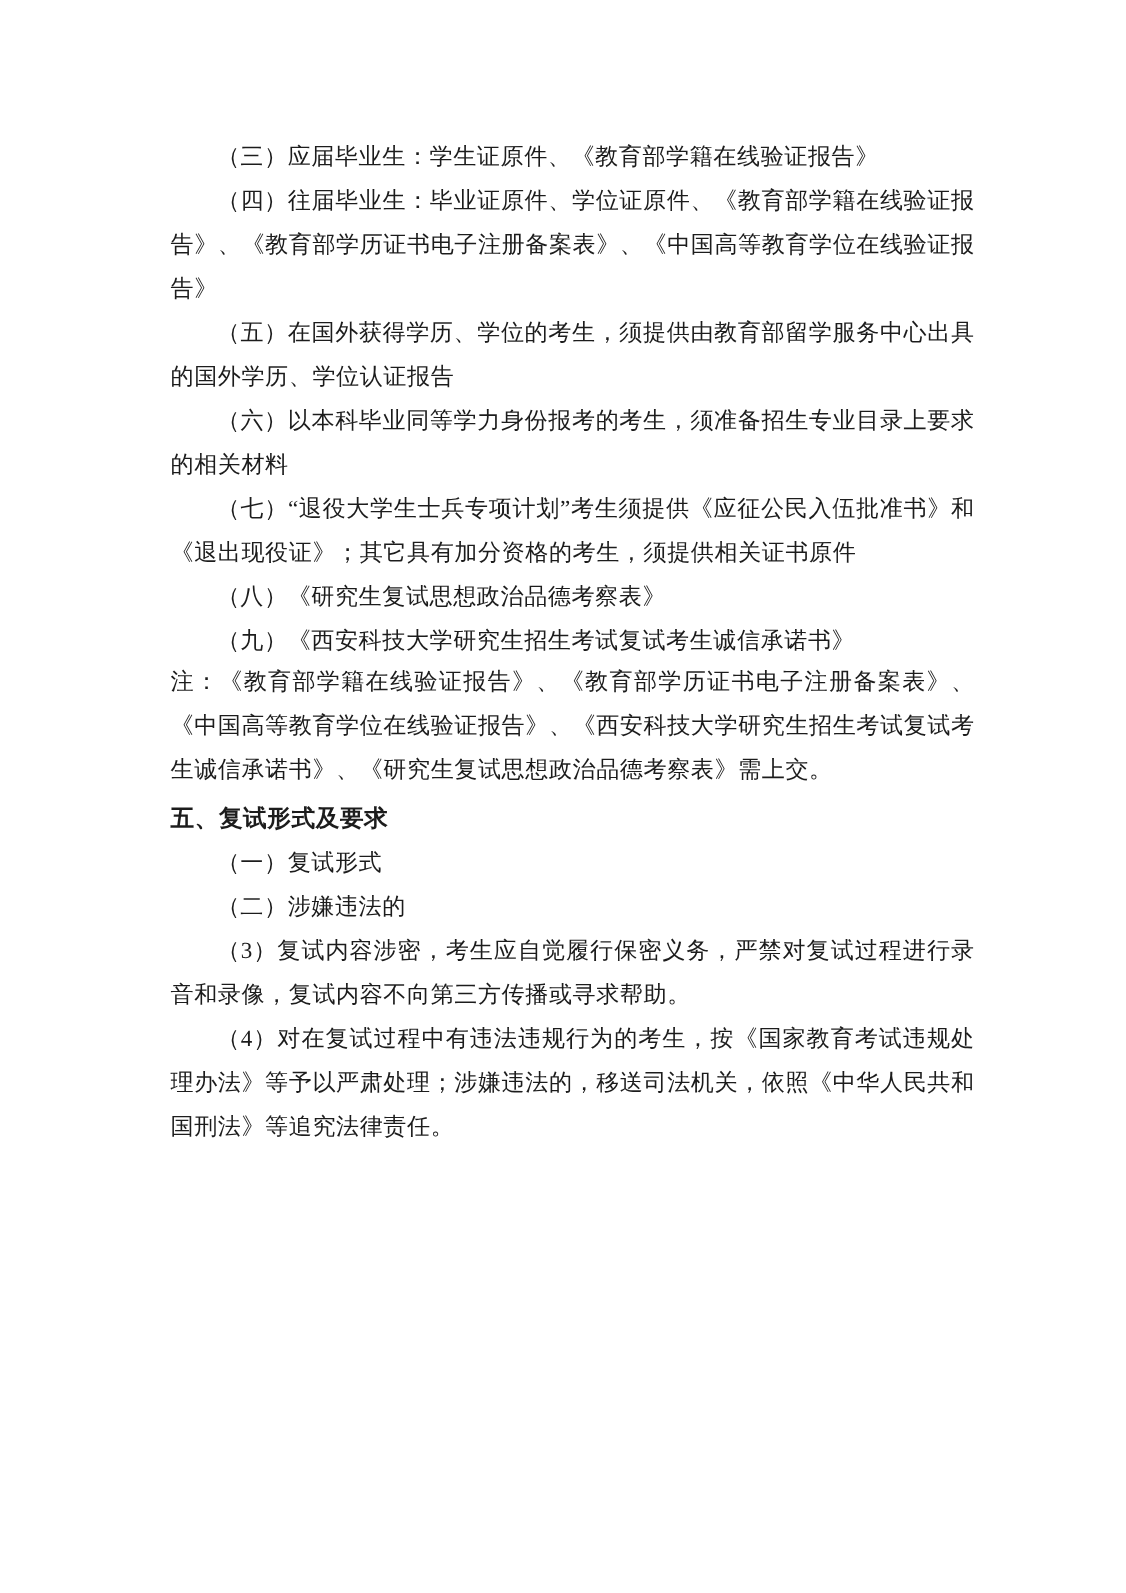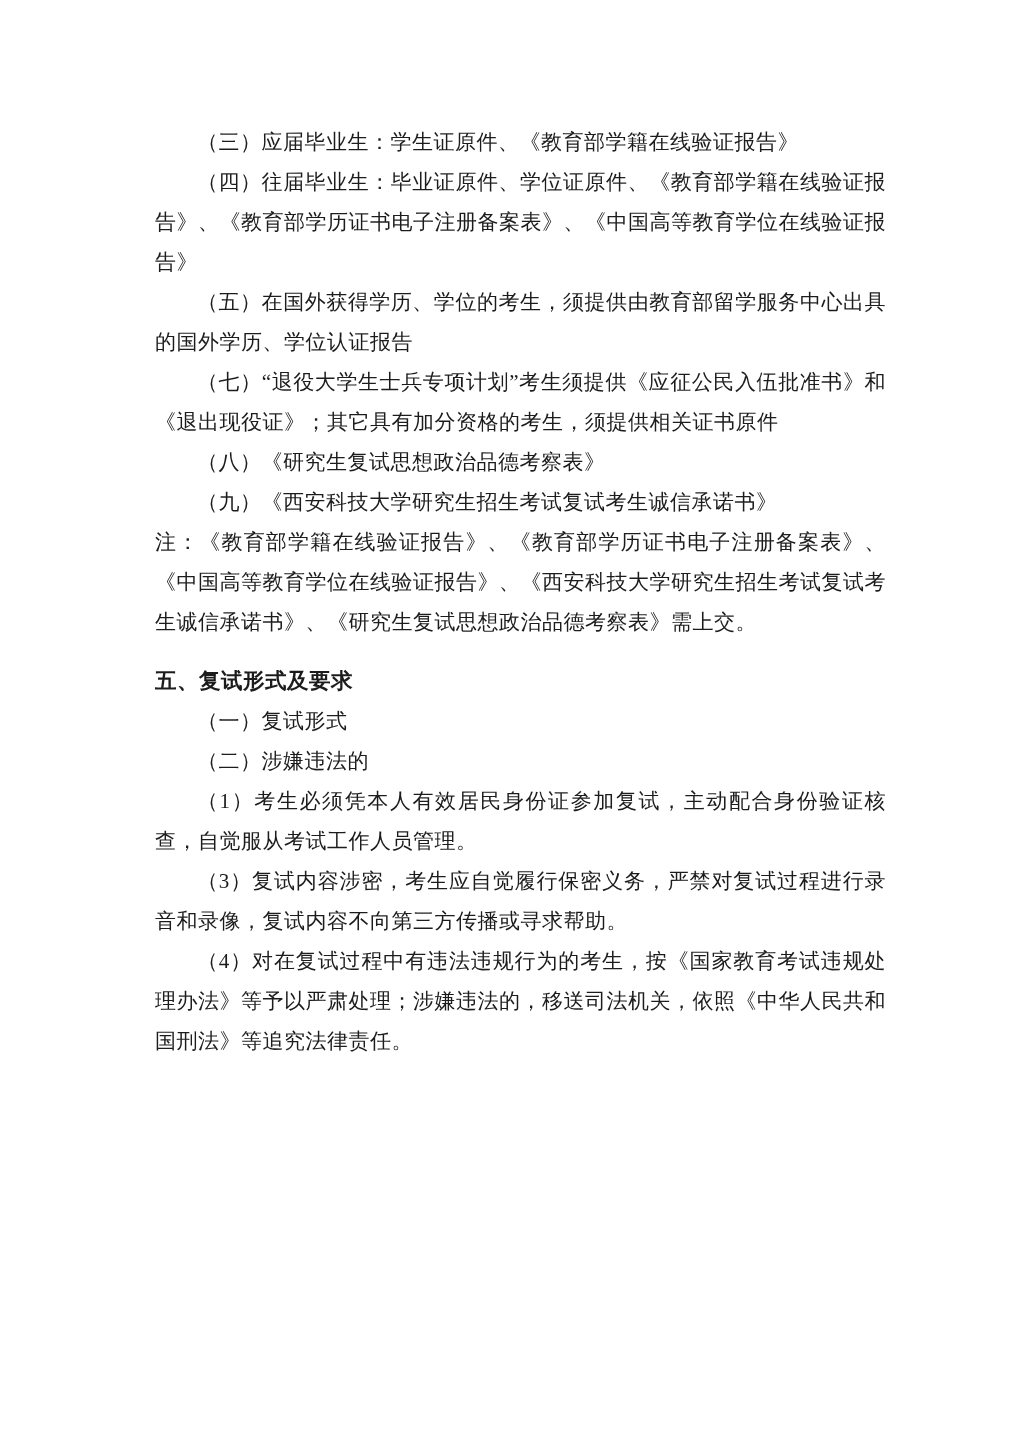--- a/index.html
+++ b/index.html
@@ -26,40 +26,41 @@
     line-height: 40px;
     text-align: justify;
     text-justify: inter-ideograph;
     letter-spacing: 0.5px;
   }
   .content p.indent {
     text-indent: 2em;
   }
   .content p.noindent {
     text-indent: 0;
+    font-family: Liberation Mono, monospace;
   }
   .content p.heading {
     font-weight: bold;
     text-indent: 0;
-    margin-top: 19px;
+    margin-top: 2px;
     font-size: 21.5px;
   }
 </style>
 </head>
 <body>
 
 <div class="page">
   <div class="content">
     <p class="indent">（三）应届毕业生：学生证原件、《教育部学籍在线验证报告》</p>
     <p class="indent">（四）往届毕业生：毕业证原件、学位证原件、《教育部学籍在线验证报告》、《教育部学历证书电子注册备案表》、《中国高等教育学位在线验证报告》</p>
     <p class="indent">（五）在国外获得学历、学位的考生，须提供由教育部留学服务中心出具的国外学历、学位认证报告</p>
+    <p class="indent">（六）以本科毕业同等学力身份报考的考生，须准备招生专业目录上要求的相关材料</p>
     <p class="indent">（七）“退役大学生士兵专项计划”考生须提供《应征公民入伍批准书》和《退出现役证》；其它具有加分资格的考生，须提供相关证书原件</p>
     <p class="indent">（八）《研究生复试思想政治品德考察表》</p>
     <p class="indent">（九）《西安科技大学研究生招生考试复试考生诚信承诺书》</p>
     <p class="noindent">注：《教育部学籍在线验证报告》、《教育部学历证书电子注册备案表》、《中国高等教育学位在线验证报告》、《西安科技大学研究生招生考试复试考生诚信承诺书》、《研究生复试思想政治品德考察表》需上交。</p>
     <p class="heading">五、复试形式及要求</p>
     <p class="indent">（一）复试形式</p>
     <p class="indent">（二）涉嫌违法的</p>
-    <p class="indent">（1）考生必须凭本人有效居民身份证参加复试，主动配合身份验证核查，自觉服从考试工作人员管理。</p>
     <p class="indent">（3）复试内容涉密，考生应自觉履行保密义务，严禁对复试过程进行录音和录像，复试内容不向第三方传播或寻求帮助。</p>
     <p class="indent">（4）对在复试过程中有违法违规行为的考生，按《国家教育考试违规处理办法》等予以严肃处理；涉嫌违法的，移送司法机关，依照《中华人民共和国刑法》等追究法律责任。</p>
   </div>
 </div>
 
 </body></html>

